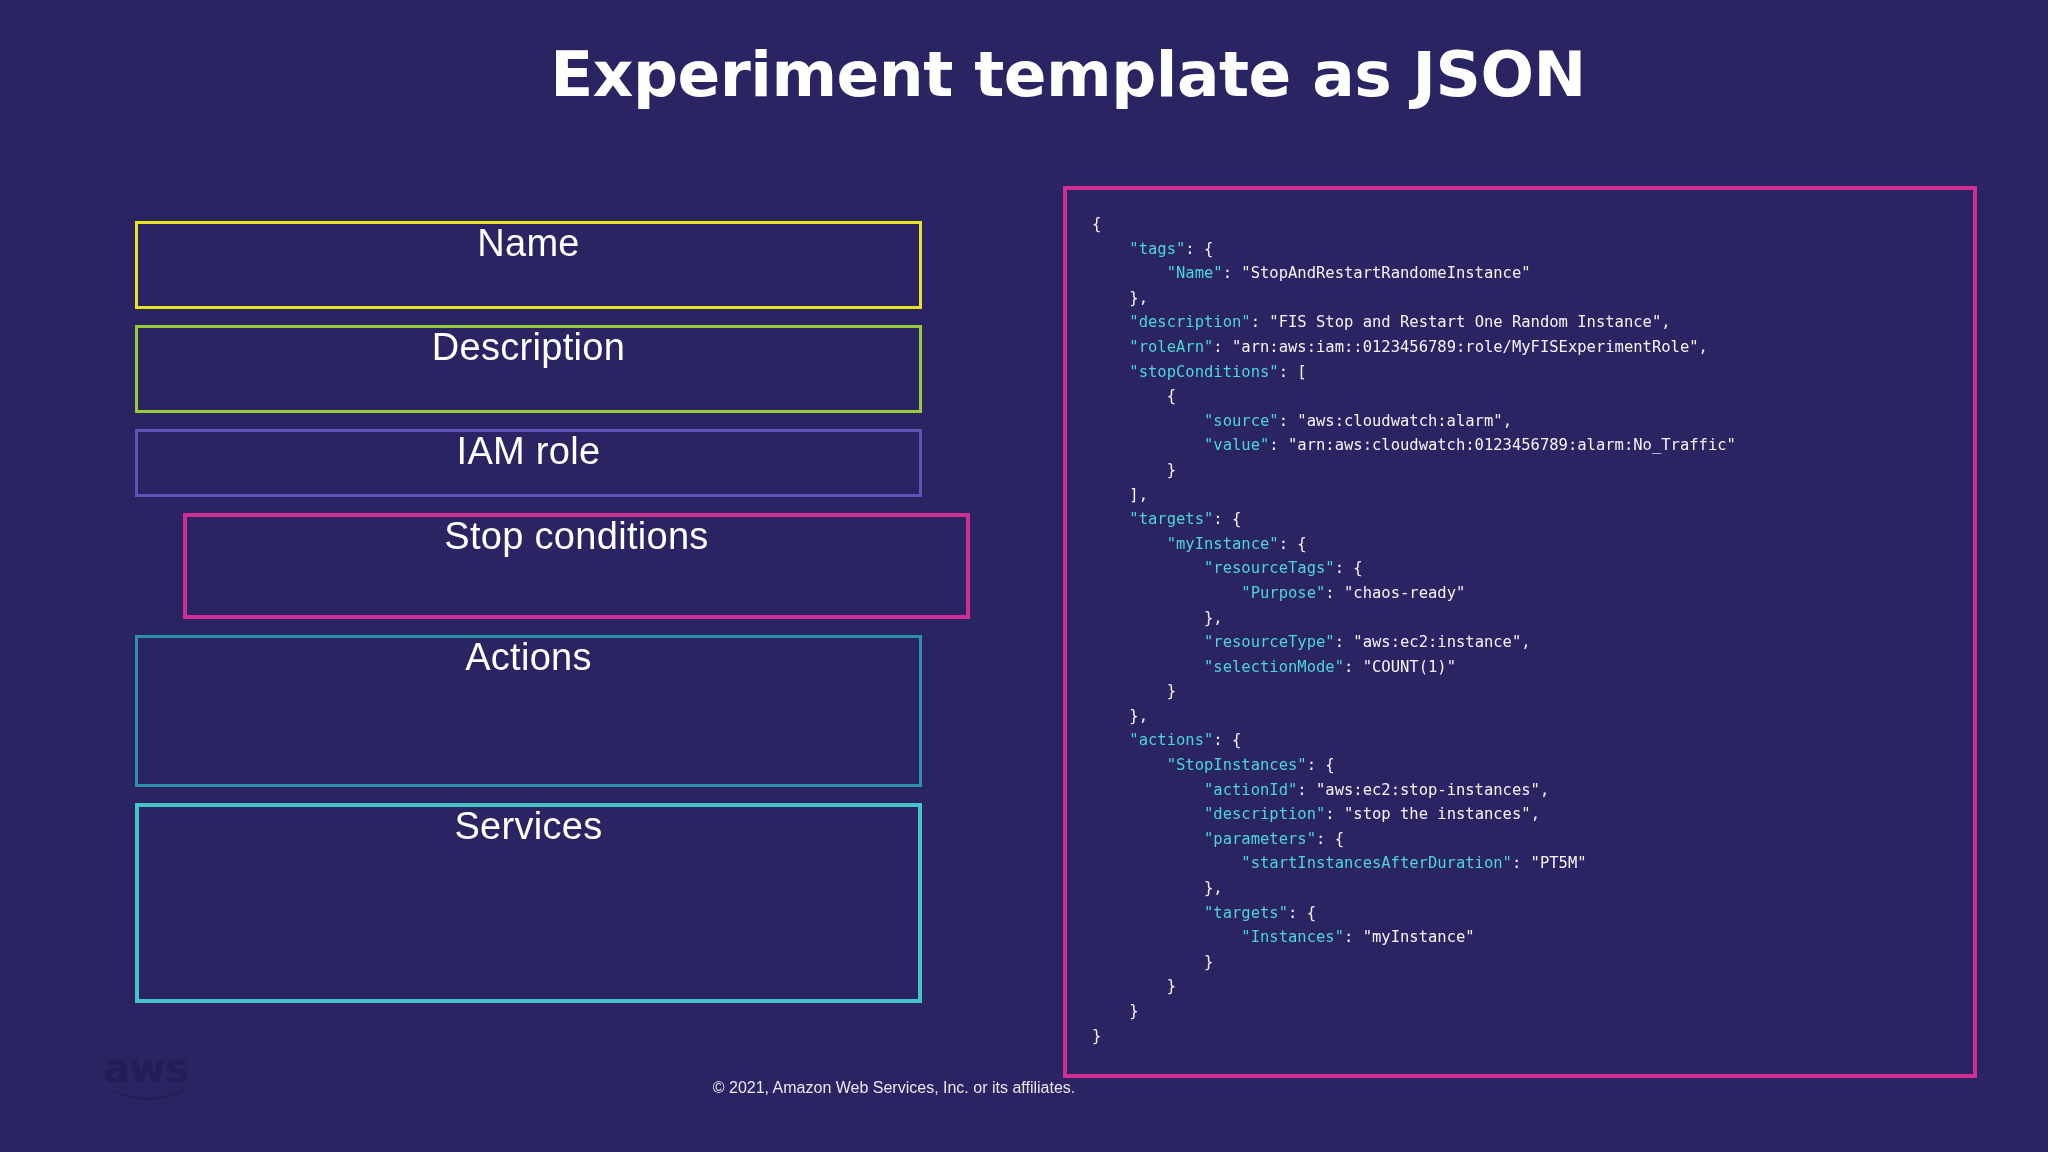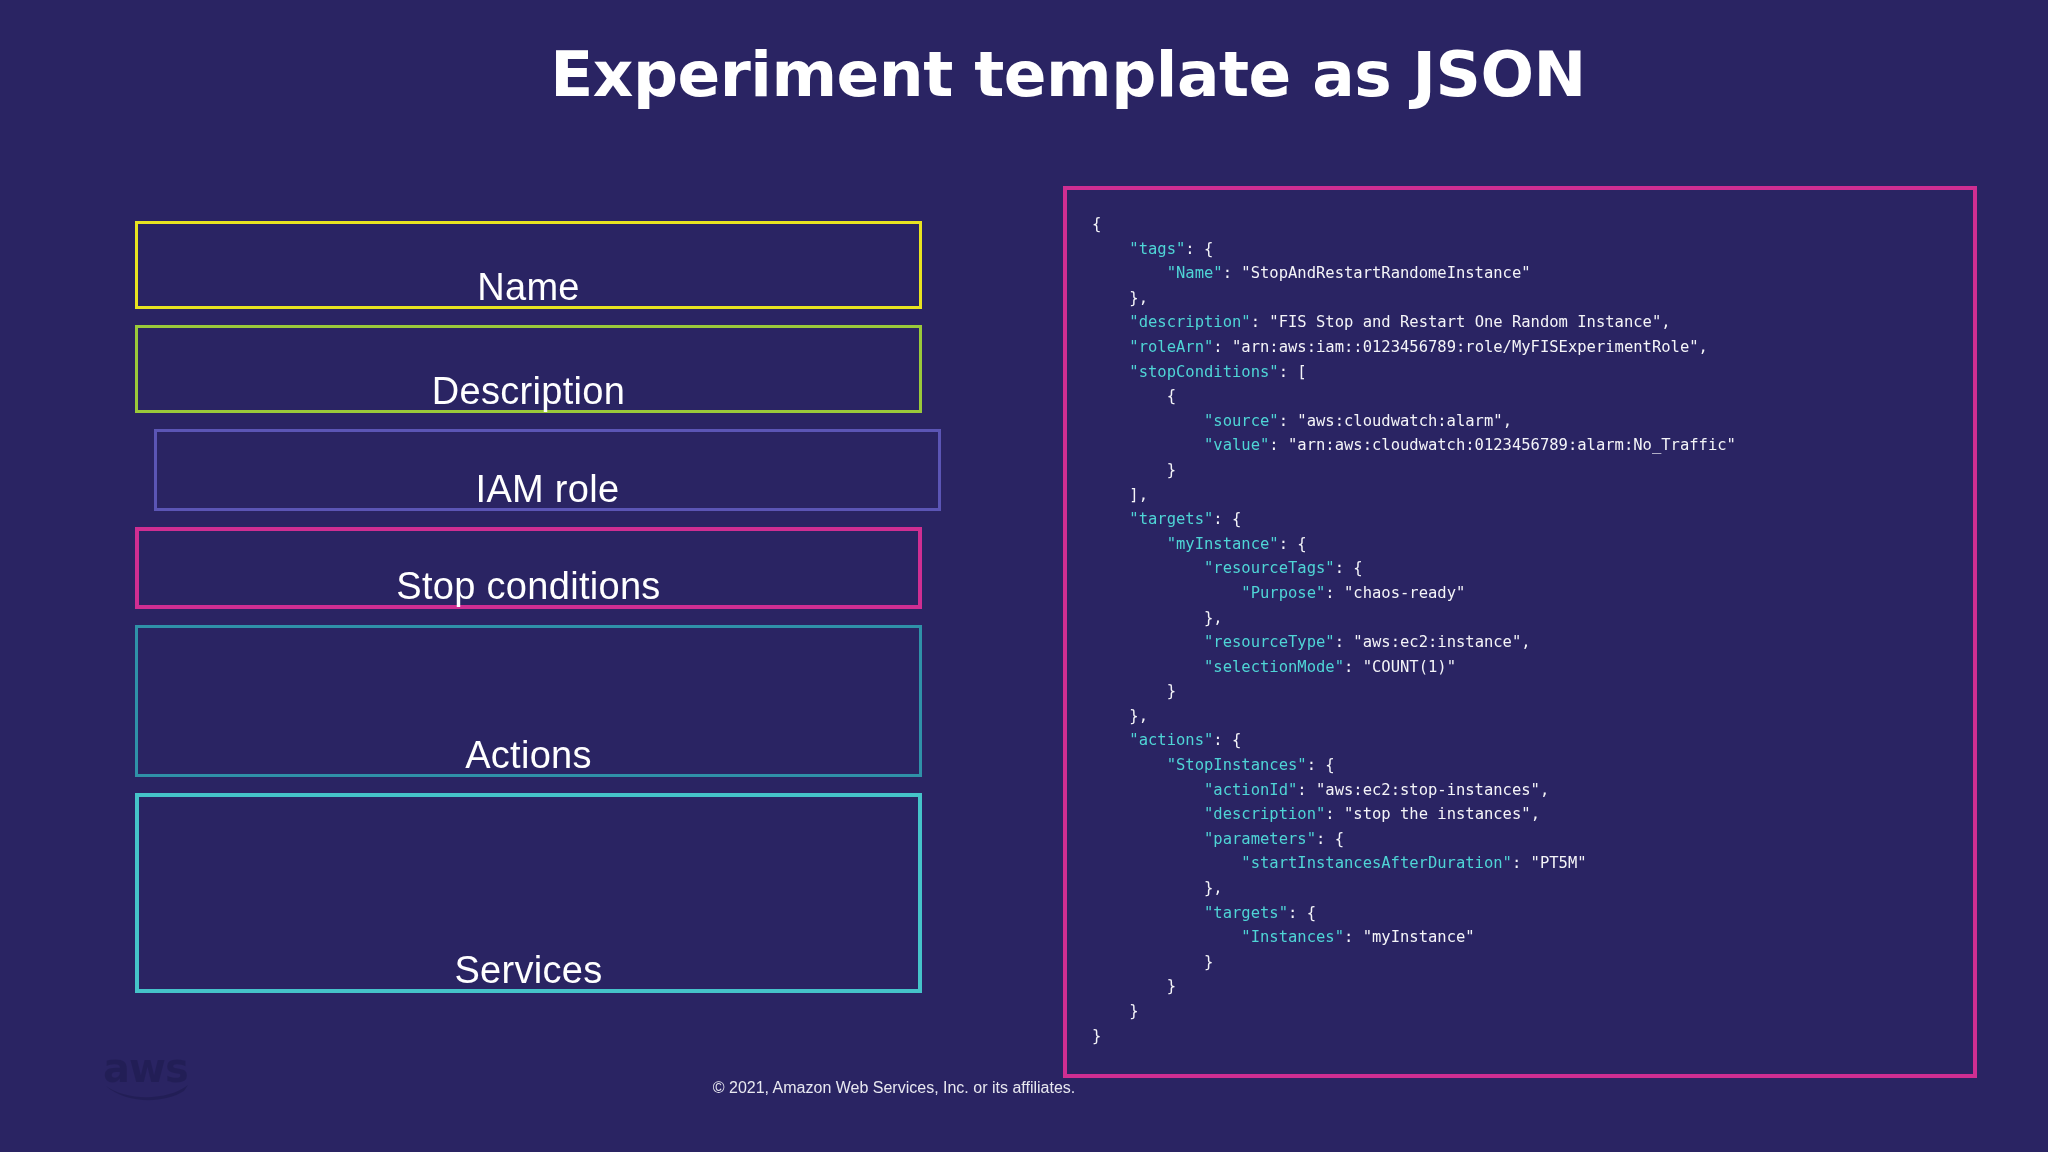--- a/index.html
+++ b/index.html
@@ -36,21 +36,21 @@
   #concept-list {
     position: absolute;
     left: 135px;
     top: 221px;
     width: 787px;
   }
   .concept-box {
     box-sizing: border-box;
     width: 787px;
     display: flex;
-    align-items: flex-end;
+    align-items: flex-start;
     justify-content: center;
     border-style: solid;
     background: transparent;
     margin-bottom: 16px;
   }
   .concept-label {
     color: #ffffff;
     font-size: 38px;
     font-weight: 400;
     font-family: "Liberation Sans", sans-serif;
@@ -125,24 +125,24 @@
 
 <div id="slide-title">Experiment template as JSON</div>
 
 <div id="concept-list">
     <div class="concept-box" style="height: 88px; border-color: rgb(232, 227, 32); border-width: 3px;">
       <span class="concept-label">Name</span>
     </div>
     <div class="concept-box" style="height: 88px; border-color: rgb(154, 201, 58); border-width: 3px;">
       <span class="concept-label">Description</span>
     </div>
-    <div class="concept-box" style="height: 82px; border-color: rgb(91, 85, 181); border-width: 3px; margin-left: 19px;">
+    <div class="concept-box" style="height: 68px; border-color: rgb(91, 85, 181); border-width: 3px;">
       <span class="concept-label">IAM role</span>
     </div>
-    <div class="concept-box" style="height: 82px; border-color: rgb(207, 46, 146); border-width: 4px;">
+    <div class="concept-box" style="height: 106px; border-color: rgb(207, 46, 146); border-width: 4px; margin-left: 48px;">
       <span class="concept-label">Stop conditions</span>
     </div>
     <div class="concept-box" style="height: 152px; border-color: rgb(47, 145, 168); border-width: 3px;">
       <span class="concept-label">Actions</span>
     </div>
     <div class="concept-box" style="height: 200px; border-color: rgb(69, 195, 201); border-width: 4px;">
       <span class="concept-label">Services</span>
     </div>
   </div>
 

